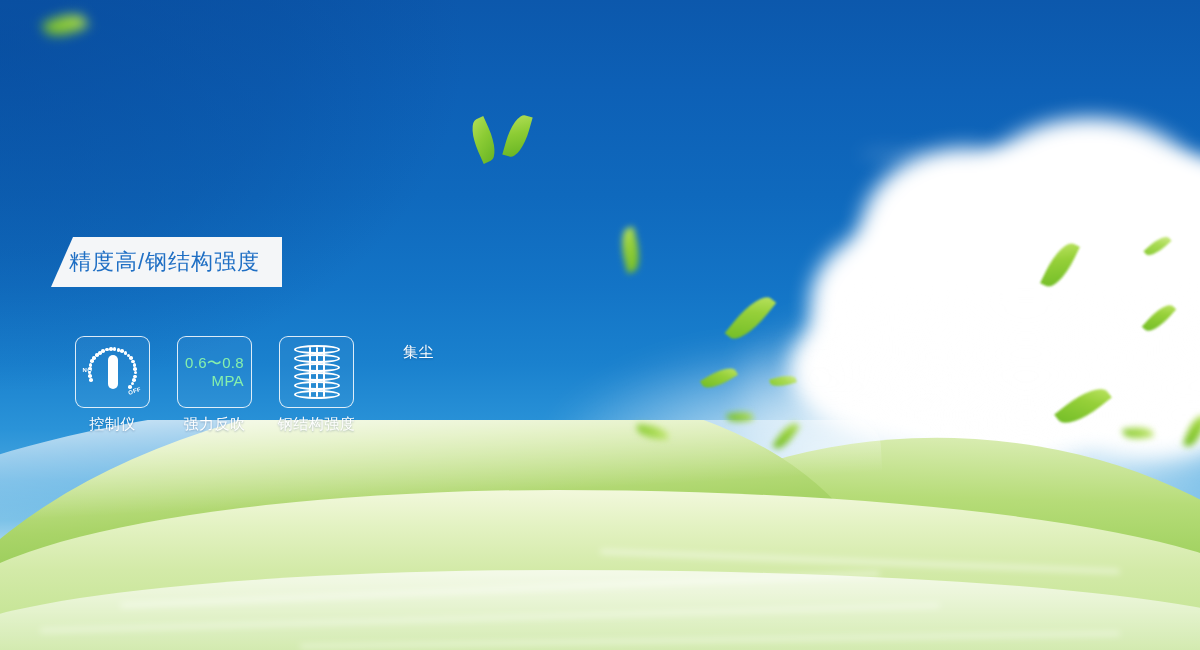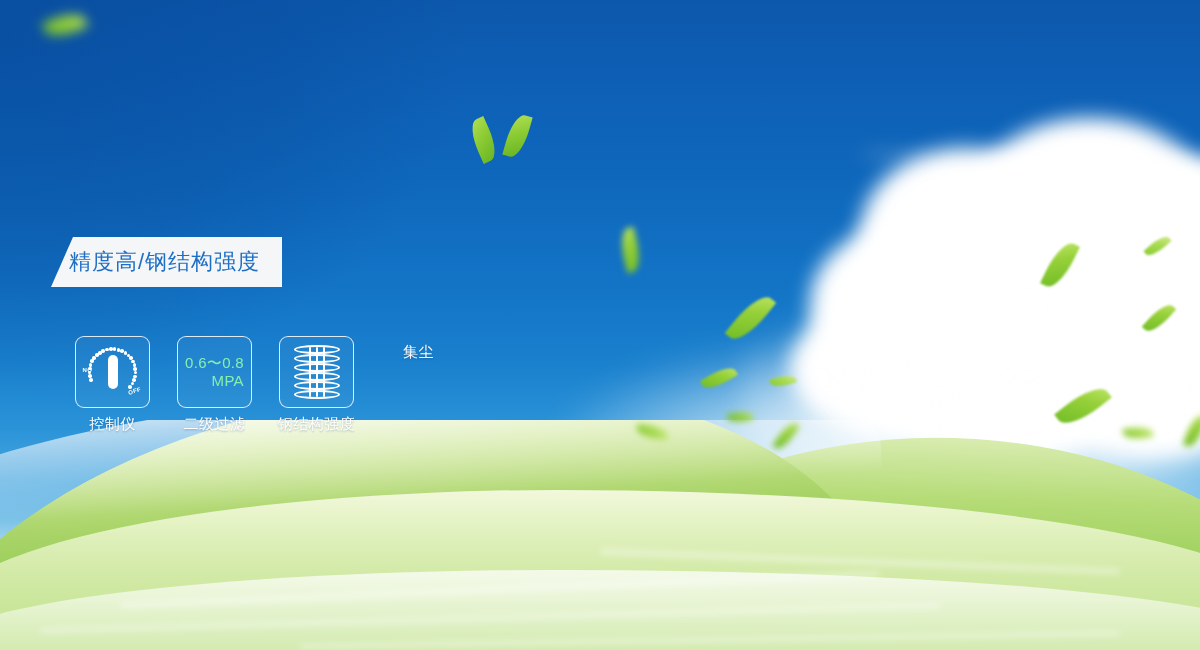--- a/index.html
+++ b/index.html
@@ -344,21 +344,21 @@
             </div>
         </div>
         <div class="flabel">控制仪</div>
       </div>
 
       <div class="feature">
         <div class="fbox">
           <div class="ftext" style="white-space:pre-line;">0.6〜0.8
 MPA</div>
         </div>
-        <div class="flabel">二级过滤</div>
+        <div class="flabel">强力反吹</div>
       </div>
 
       <div class="feature">
         <div class="fbox">
           <div class="coil">
             <span class="ring" style="top:0px;"></span>
             <span class="ring" style="top:9px;"></span>
             <span class="ring" style="top:18px;"></span>
             <span class="ring" style="top:27px;"></span>
             <span class="ring" style="top:36px;"></span>

